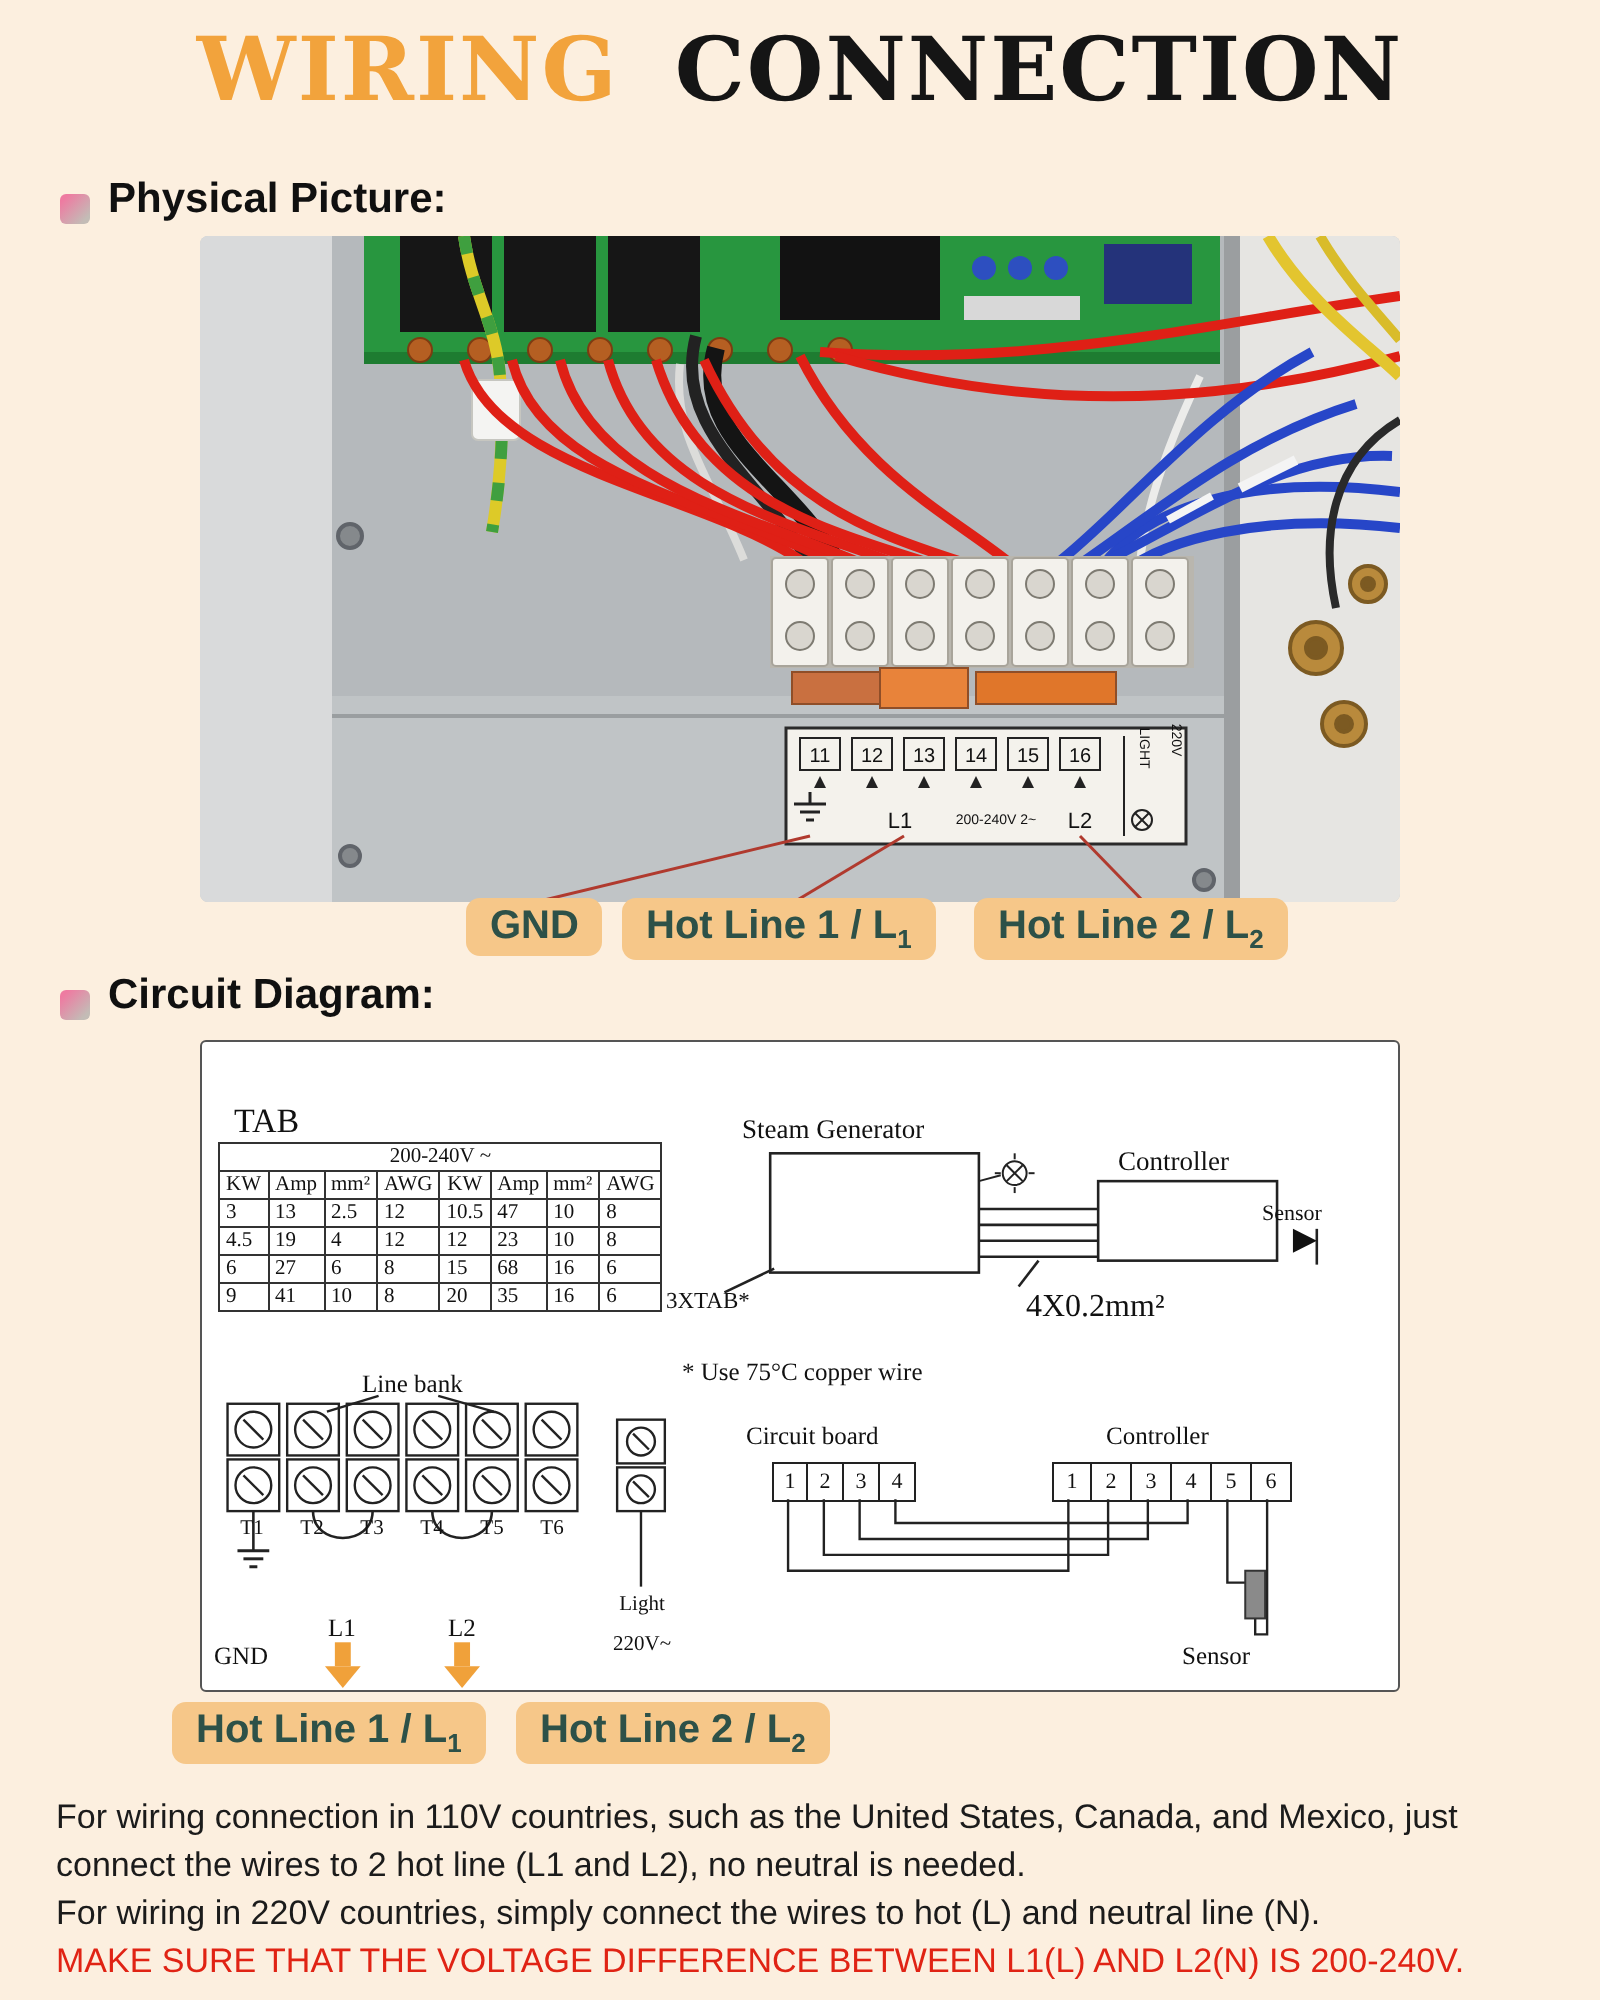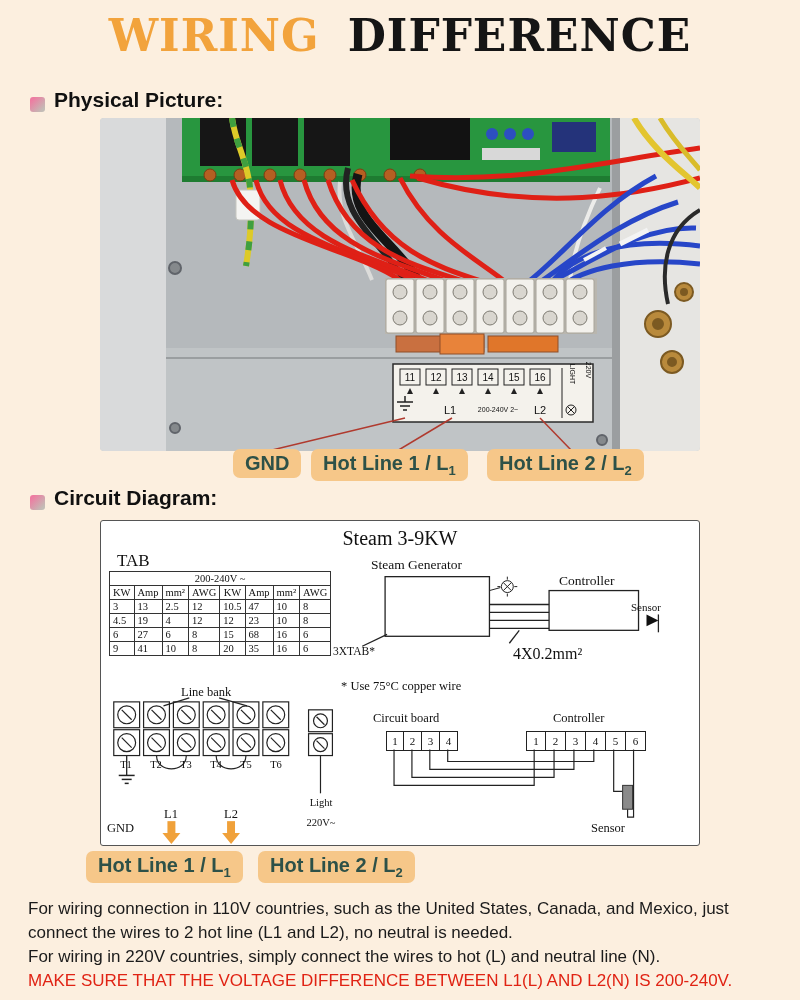--- a/index.html
+++ b/index.html
@@ -55,21 +55,21 @@
   #ctl-pins{left:425px;top:210px}
   #ctl-pins .pin{width:20px}
   .footer{position:absolute;left:28px;top:897px;width:748px;font-size:17px;line-height:24px;color:#1b1b1b}
   .footer .warn{color:#e02314}
 </style>
 </head>
 <body>
 
 <div class="page">
 
-  <h1 class="title"><span class="accent">WIRING</span><span>DIFFERENCE</span></h1>
+  <h1 class="title"><span class="accent">WIRING</span><span>CONNECTION</span></h1>
 
   <div class="sec-head" id="head-physical">
     <span class="bullet"></span>
     <span>Physical Picture:</span>
   </div>
 
   <div class="photo">
     <svg viewBox="0 0 600 333" xmlns="http://www.w3.org/2000/svg">
       <rect width="600" height="333" fill="#c9cccd"></rect>
       <rect x="0" width="66" height="333" fill="#d9dadb"></rect>
@@ -347,21 +347,20 @@
       <g fill="#f0a13a">
         <rect x="66" y="302" width="8" height="12"></rect>
         <polygon points="61,314 79,314 70,325"></polygon>
       </g>
       <g fill="#f0a13a">
         <rect x="126" y="302" width="8" height="12"></rect>
         <polygon points="121,314 139,314 130,325"></polygon>
       </g>
     </svg>
 
-    <div class="dtxt dg-title">Steam 3-9KW</div>
     <div class="dtxt dg-tab">TAB</div>
 
     <table class="dg-table">
       <tbody>
           <tr>
             <th colspan="8">200-240V ~</th>
           </tr>
       <tr>
         <th>KW</th>
             <th>Amp</th>

